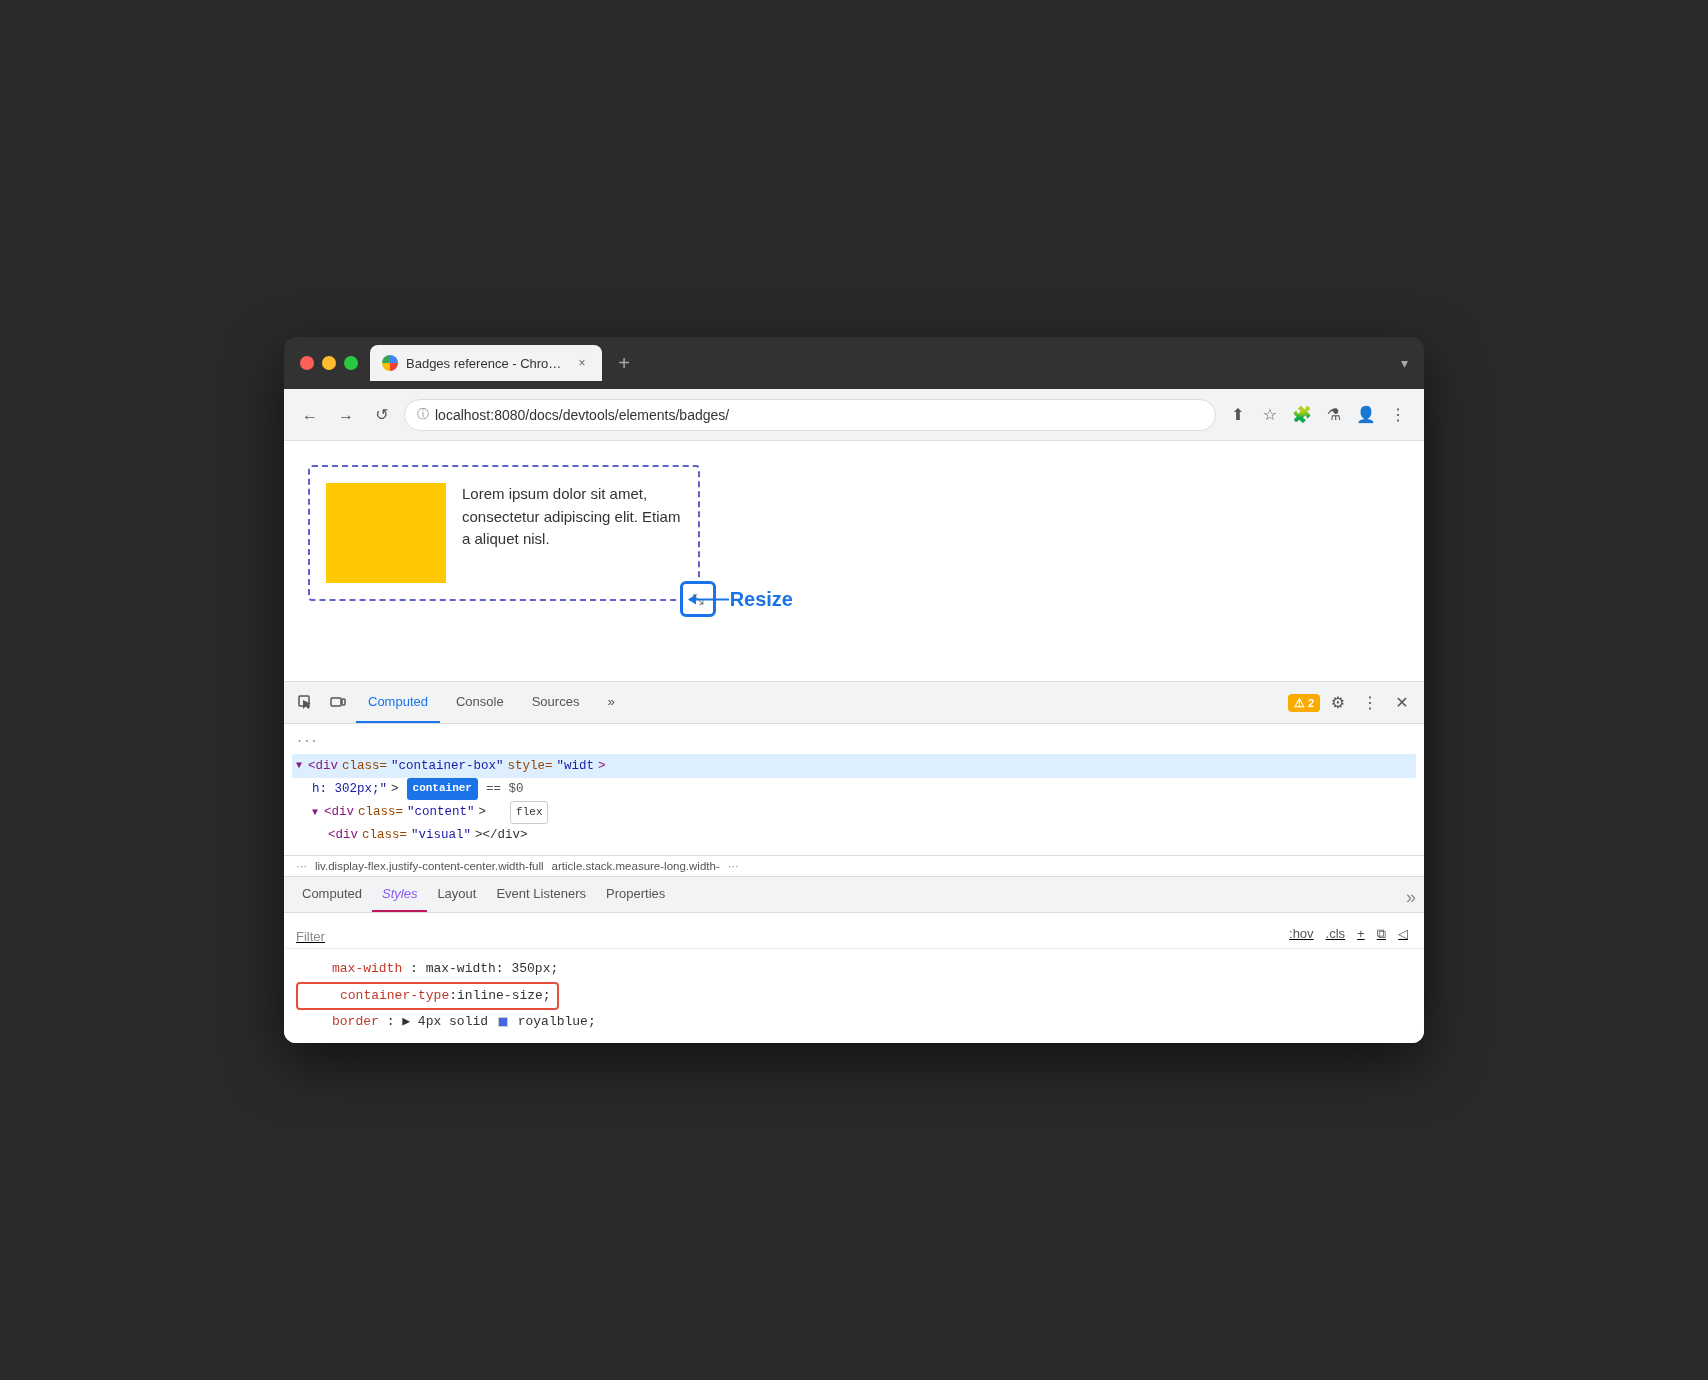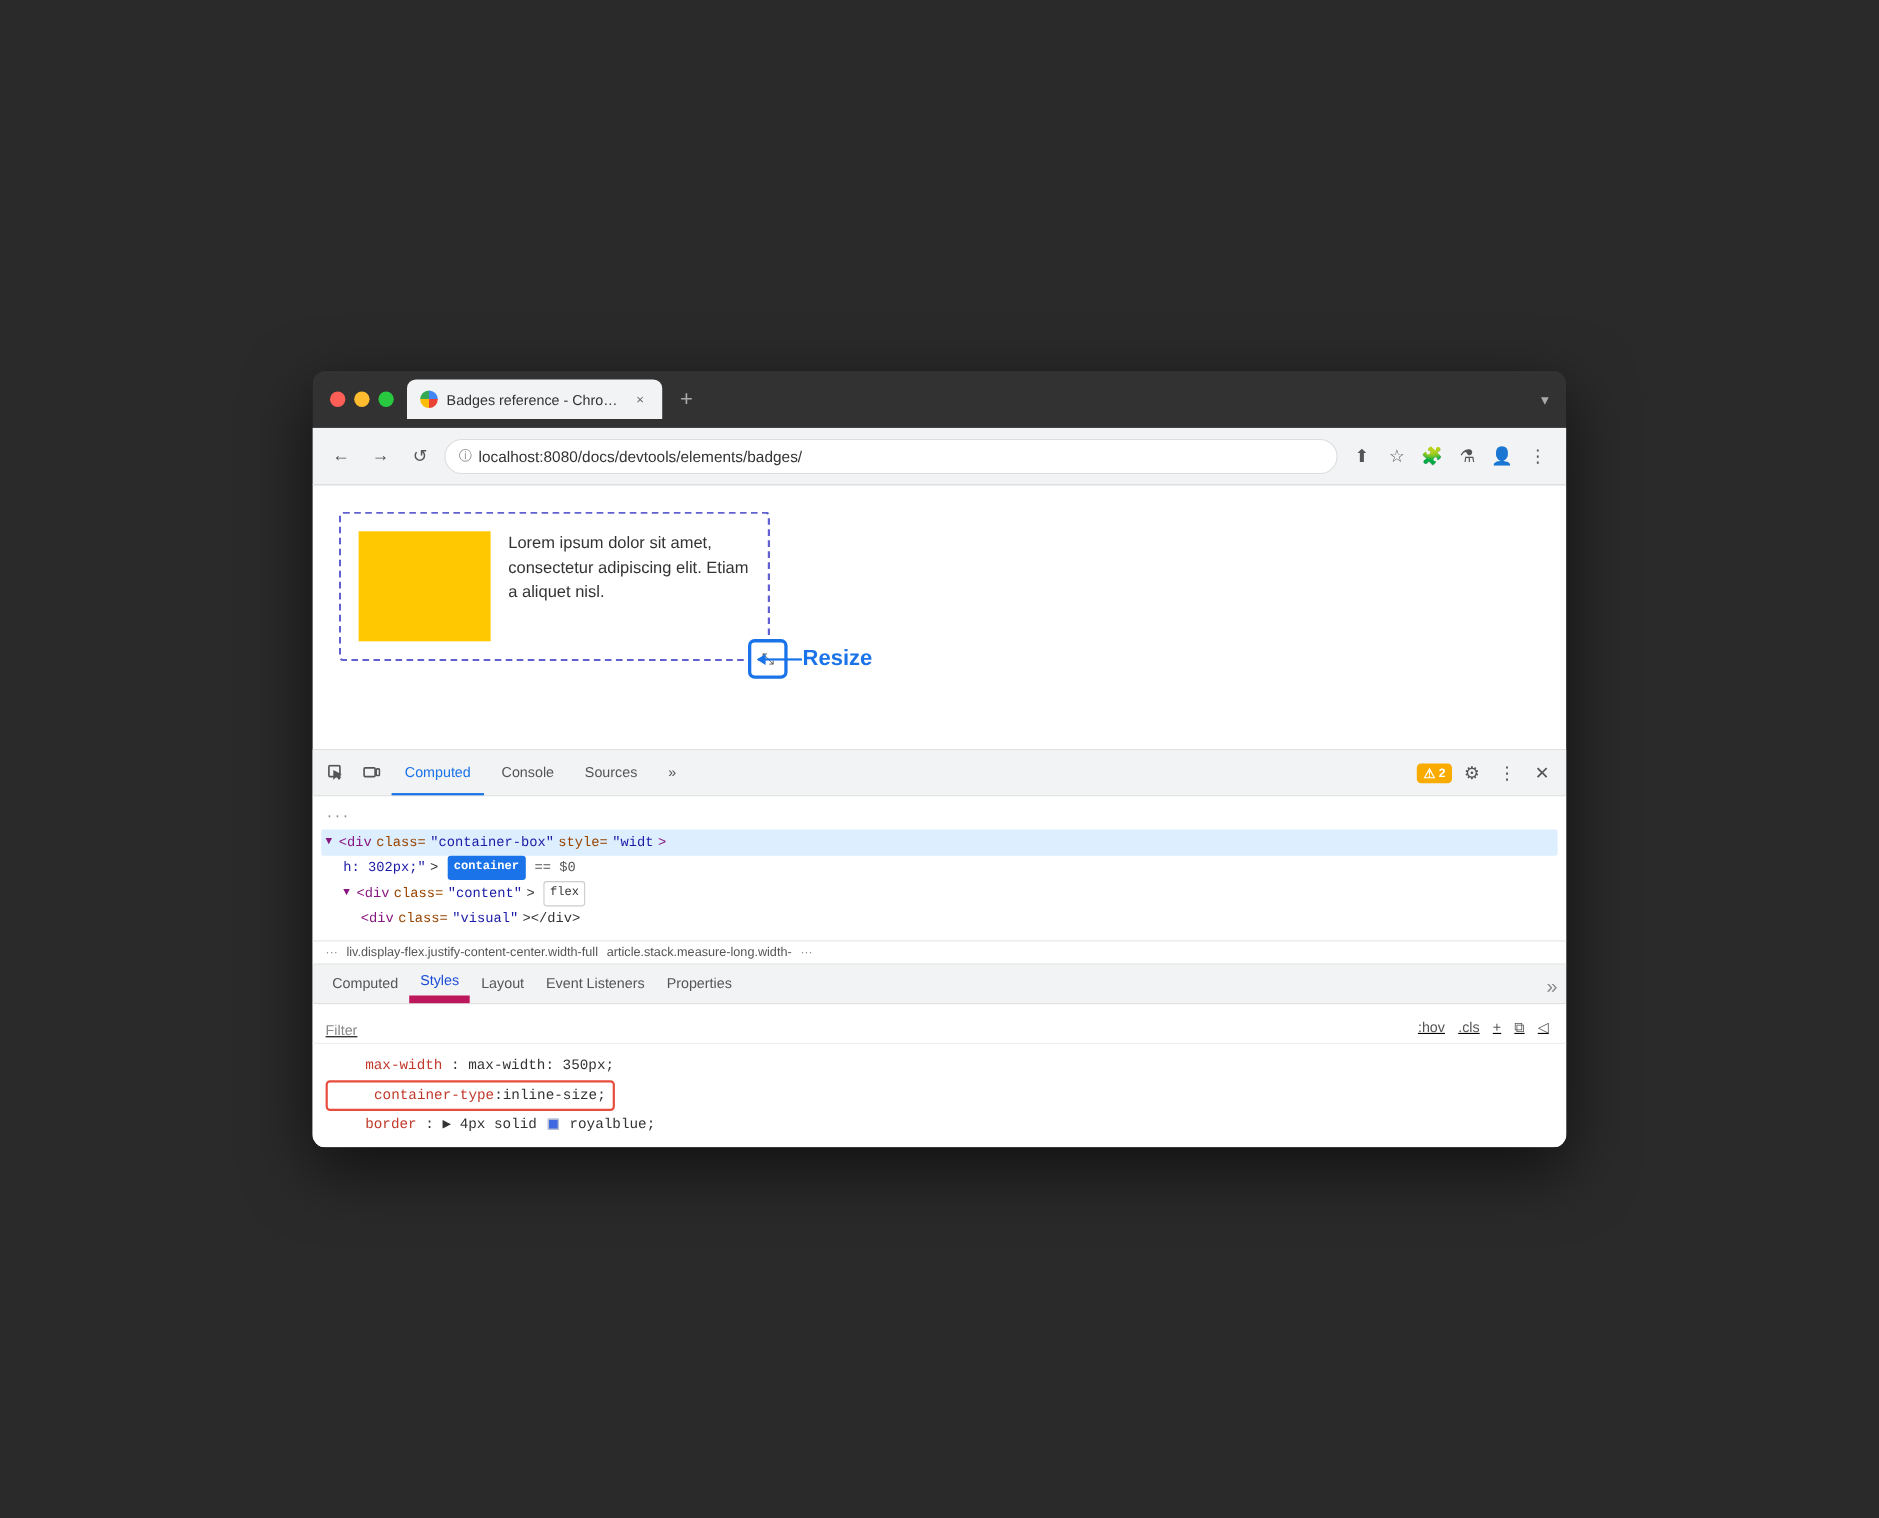--- a/index.html
+++ b/index.html
@@ -390,21 +390,21 @@
     }
 
     .badge-flex {
       display: inline-block;
       background: white;
       color: #333;
       font-size: 11px;
       border: 1px solid #ccc;
       padding: 1px 5px;
       border-radius: 3px;
-      margin: 0 4px;
+      margin: 0 20px;
     }
 
     .dom-equals { color: #555; }
 
     
     .breadcrumb-bar {
       background: white;
       padding: 4px 12px;
       font-size: 11px;
       color: #555;
@@ -441,23 +441,24 @@
       font-size: 13px;
       color: #555;
       cursor: pointer;
       border-bottom: 2px solid transparent;
       height: 100%;
       display: flex;
       align-items: center;
     }
 
     .style-tab.active {
-      color: #1d4ed8;
-      border-bottom: 7px solid #be185d;
+      color: #8b5cf6;
+      border-bottom: 2px solid #be185d;
       font-weight: 500;
+      font-style: italic;
     }
 
     .style-more {
       margin-left: auto;
       color: #888;
       font-size: 18px;
       display: flex;
       align-items: center;
       padding-bottom: 4px;
     }

